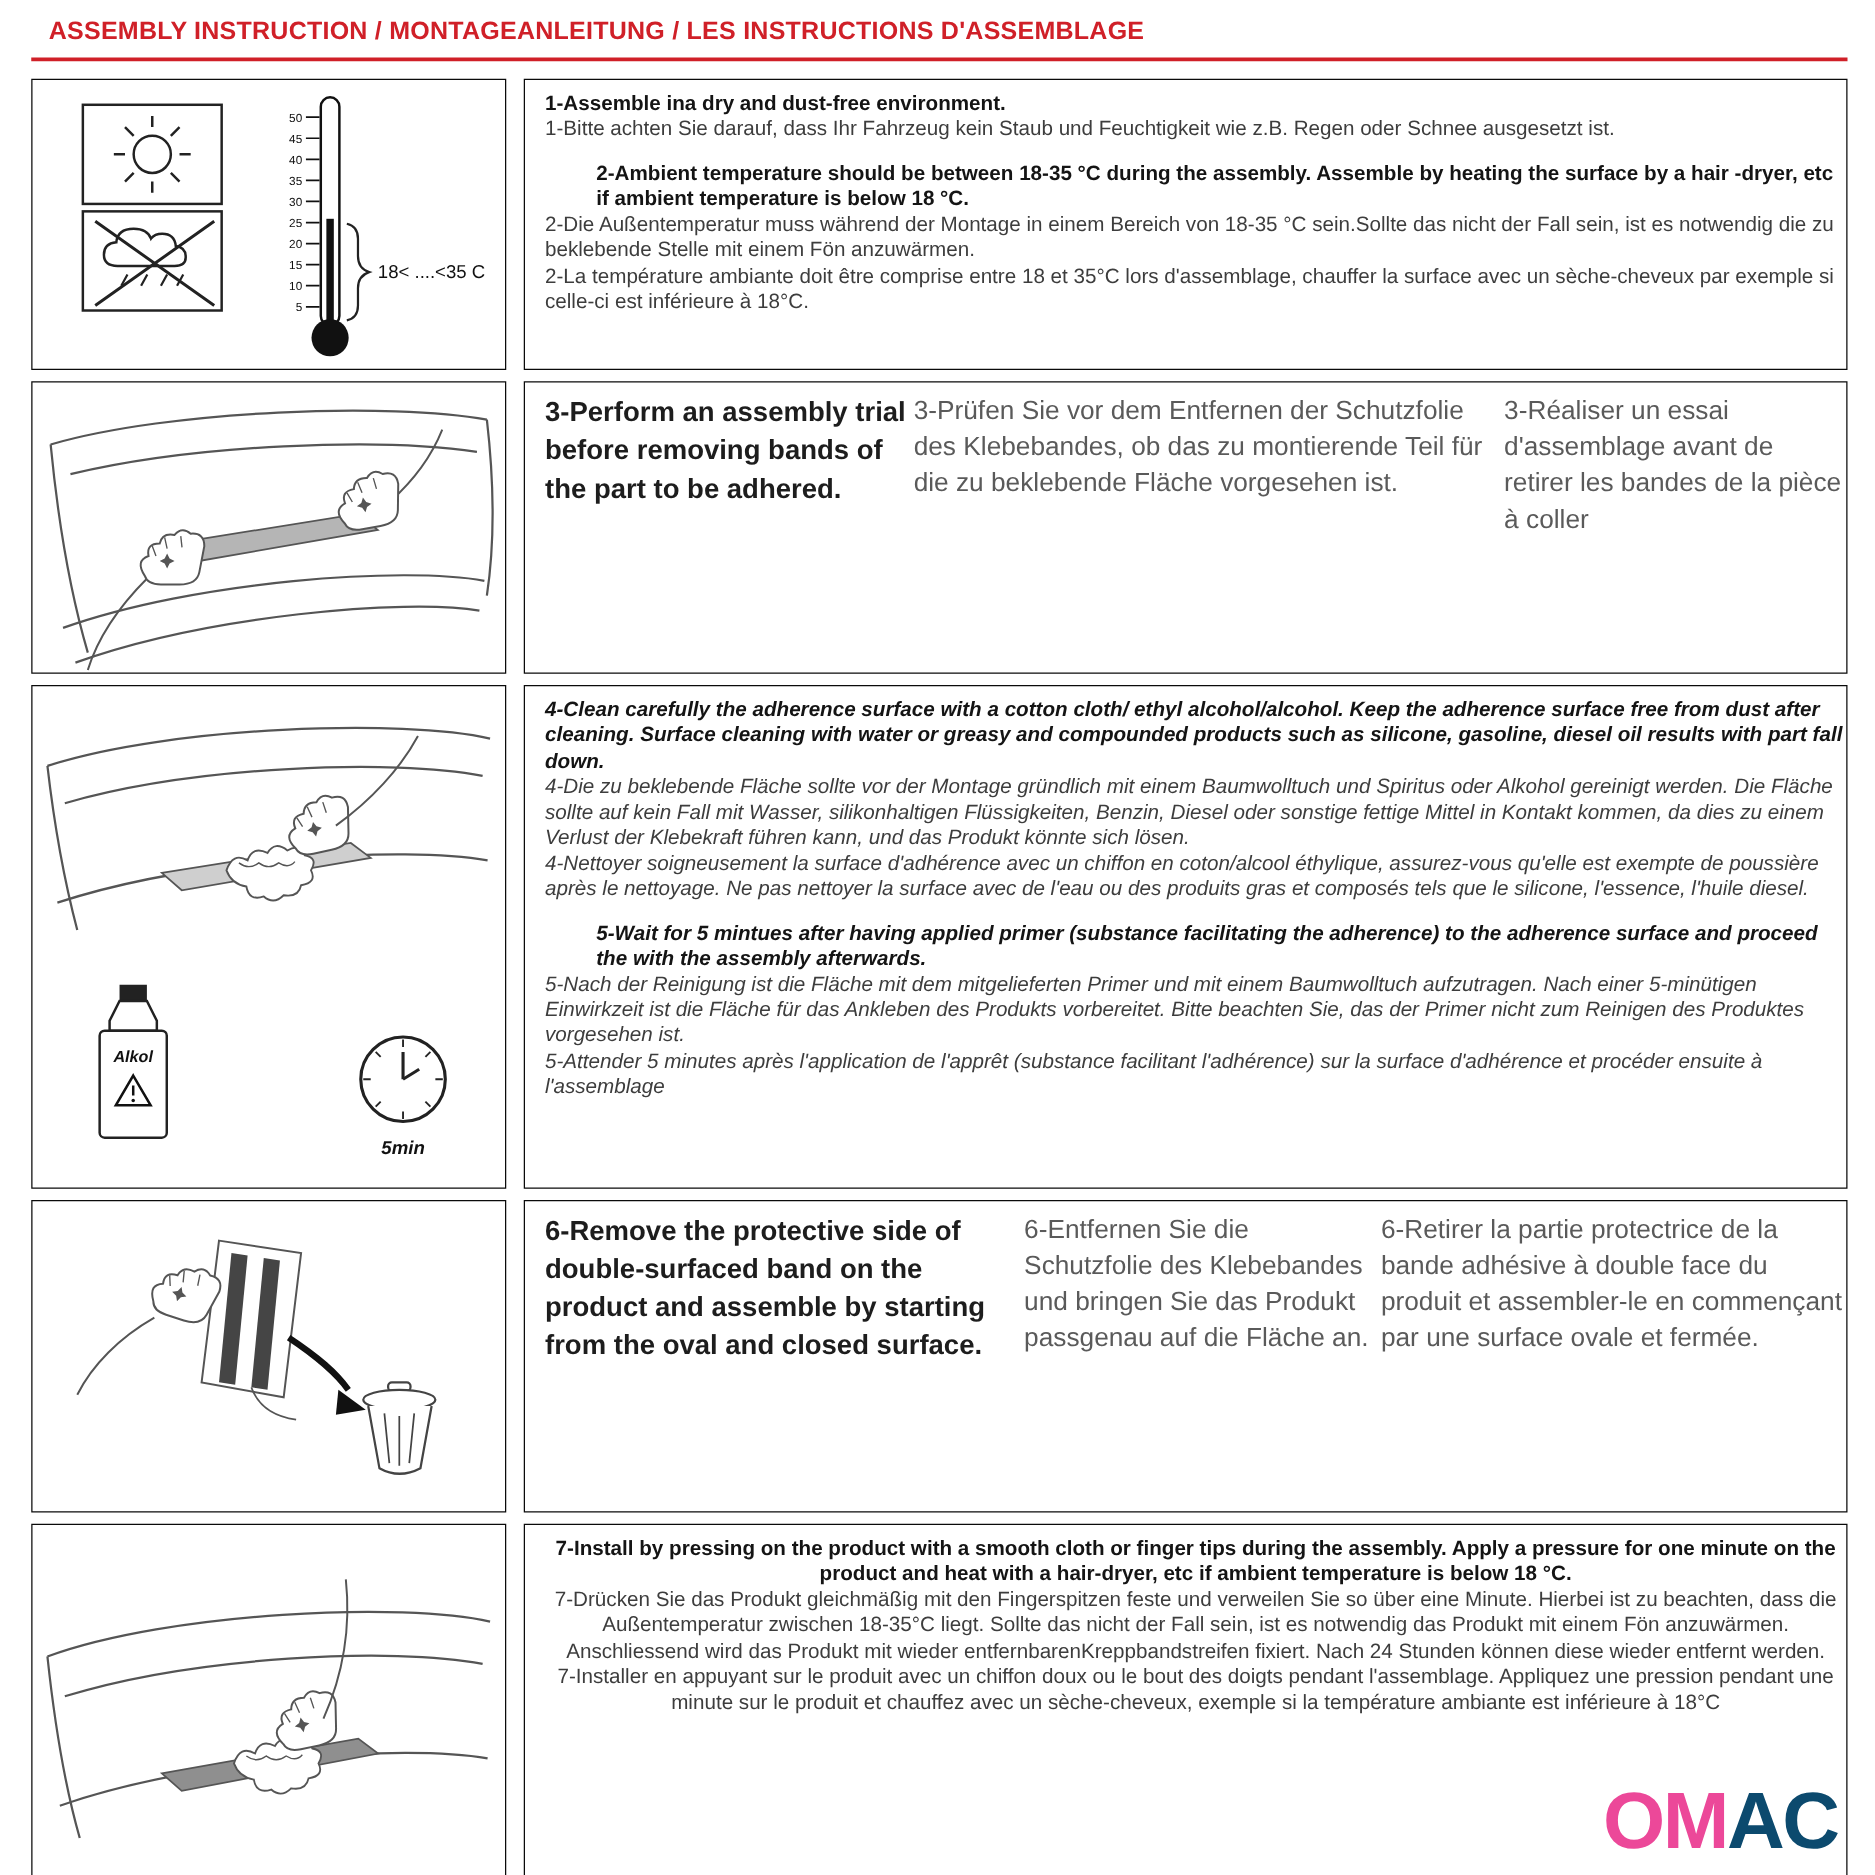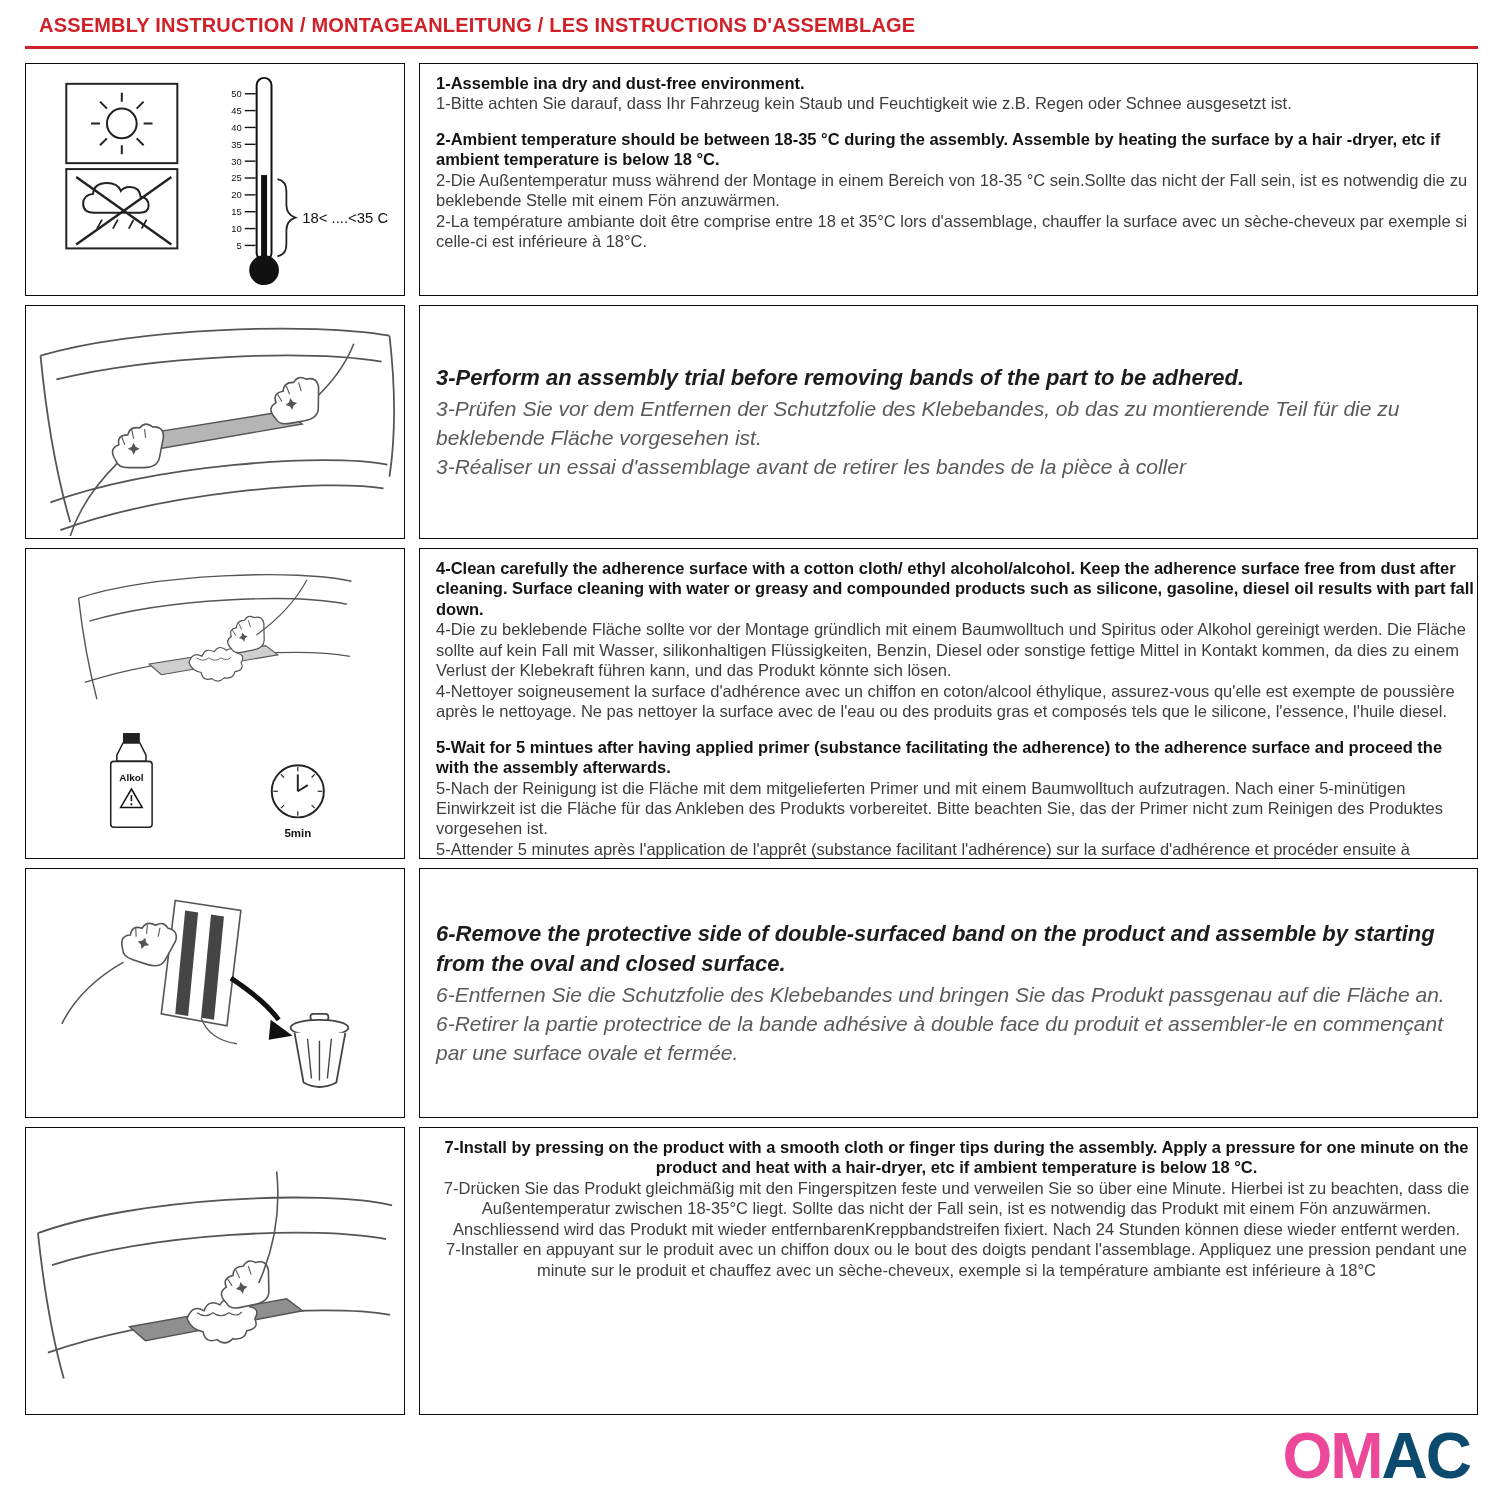--- a/index.html
+++ b/index.html
@@ -11,29 +11,29 @@
   .page { padding:14px 22px 0 25px; }
   .title {
     color:#d02028; font-size:20px; font-weight:bold; letter-spacing:.2px;
     padding-left:14px; white-space:nowrap;
   }
   .title-rule { height:3px; background:#d02028; margin:9px 0 14px 0; }
   .row { display:grid; grid-template-columns:380px 1fr; column-gap:14px; margin-bottom:9px; }
   .illus, .textbox { border:1.5px solid #0a0a0a; background:#fff; overflow:hidden; }
   .r1 .illus,.r1 .textbox { height:233px; }
   .r2 .illus,.r2 .textbox { height:234px; }
-  .r3 .illus,.r3 .textbox { height:311px; }
+  .r3 .illus,.r3 .textbox { height:403px;font-style:italic; }
   .r4 .illus,.r4 .textbox { height:250px; }
   .r5 .illus,.r5 .textbox { height:288px;text-align:center; }
   .textbox { padding:9px 0 8px 16px; }
   .art { width:100%; height:100%; display:block; }
   .p { font-size:16.5px; line-height:1.24; color:#3d3d3d; }
   .p.bold { font-weight:bold; color:#141414; }
-  .p.gap { margin-top:15px; }
-  .textbox.big { display:flex; flex-direction:column; justify-content:center;font-style:italic; }
+  .p.gap { margin-top:15px;margin-left:41px; }
+  .textbox.big { display:flex; justify-content:center; }
   .big .p { font-size:21px; line-height:1.38; color:#5a5a5a; }
   .big .p.bold { font-size:22px; color:#1d1d1d; margin-bottom:2px; }
   .logo {
     position:absolute; right:30px; bottom:12px;
     font-size:64px; font-weight:bold; letter-spacing:-2px; line-height:1;
   }
   .logo .gray { color:#ec4899; }
   .logo .red  { color:#0c4a6e;text-align:center; }
 </style>
 </head>

